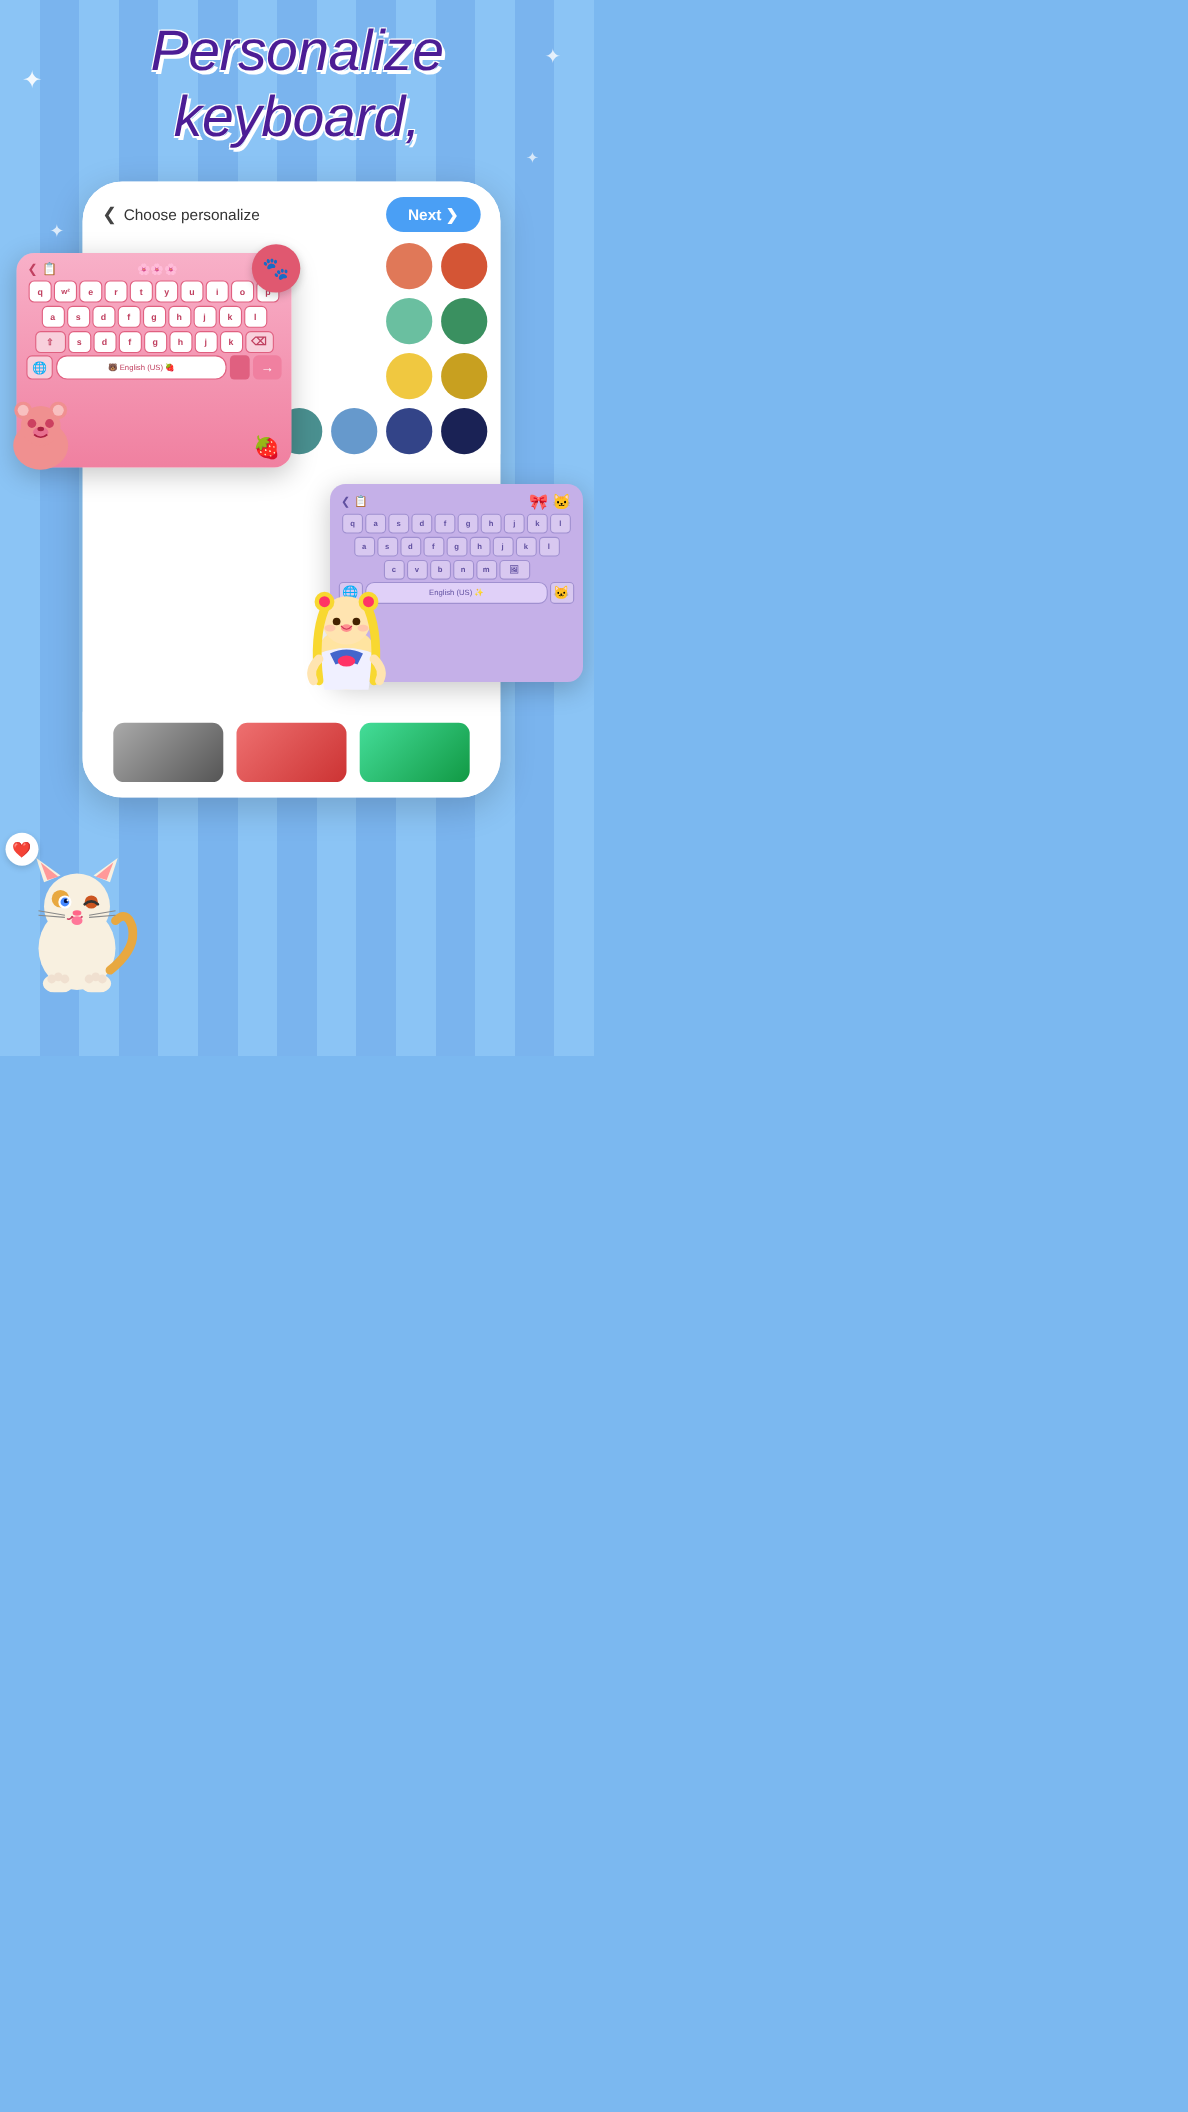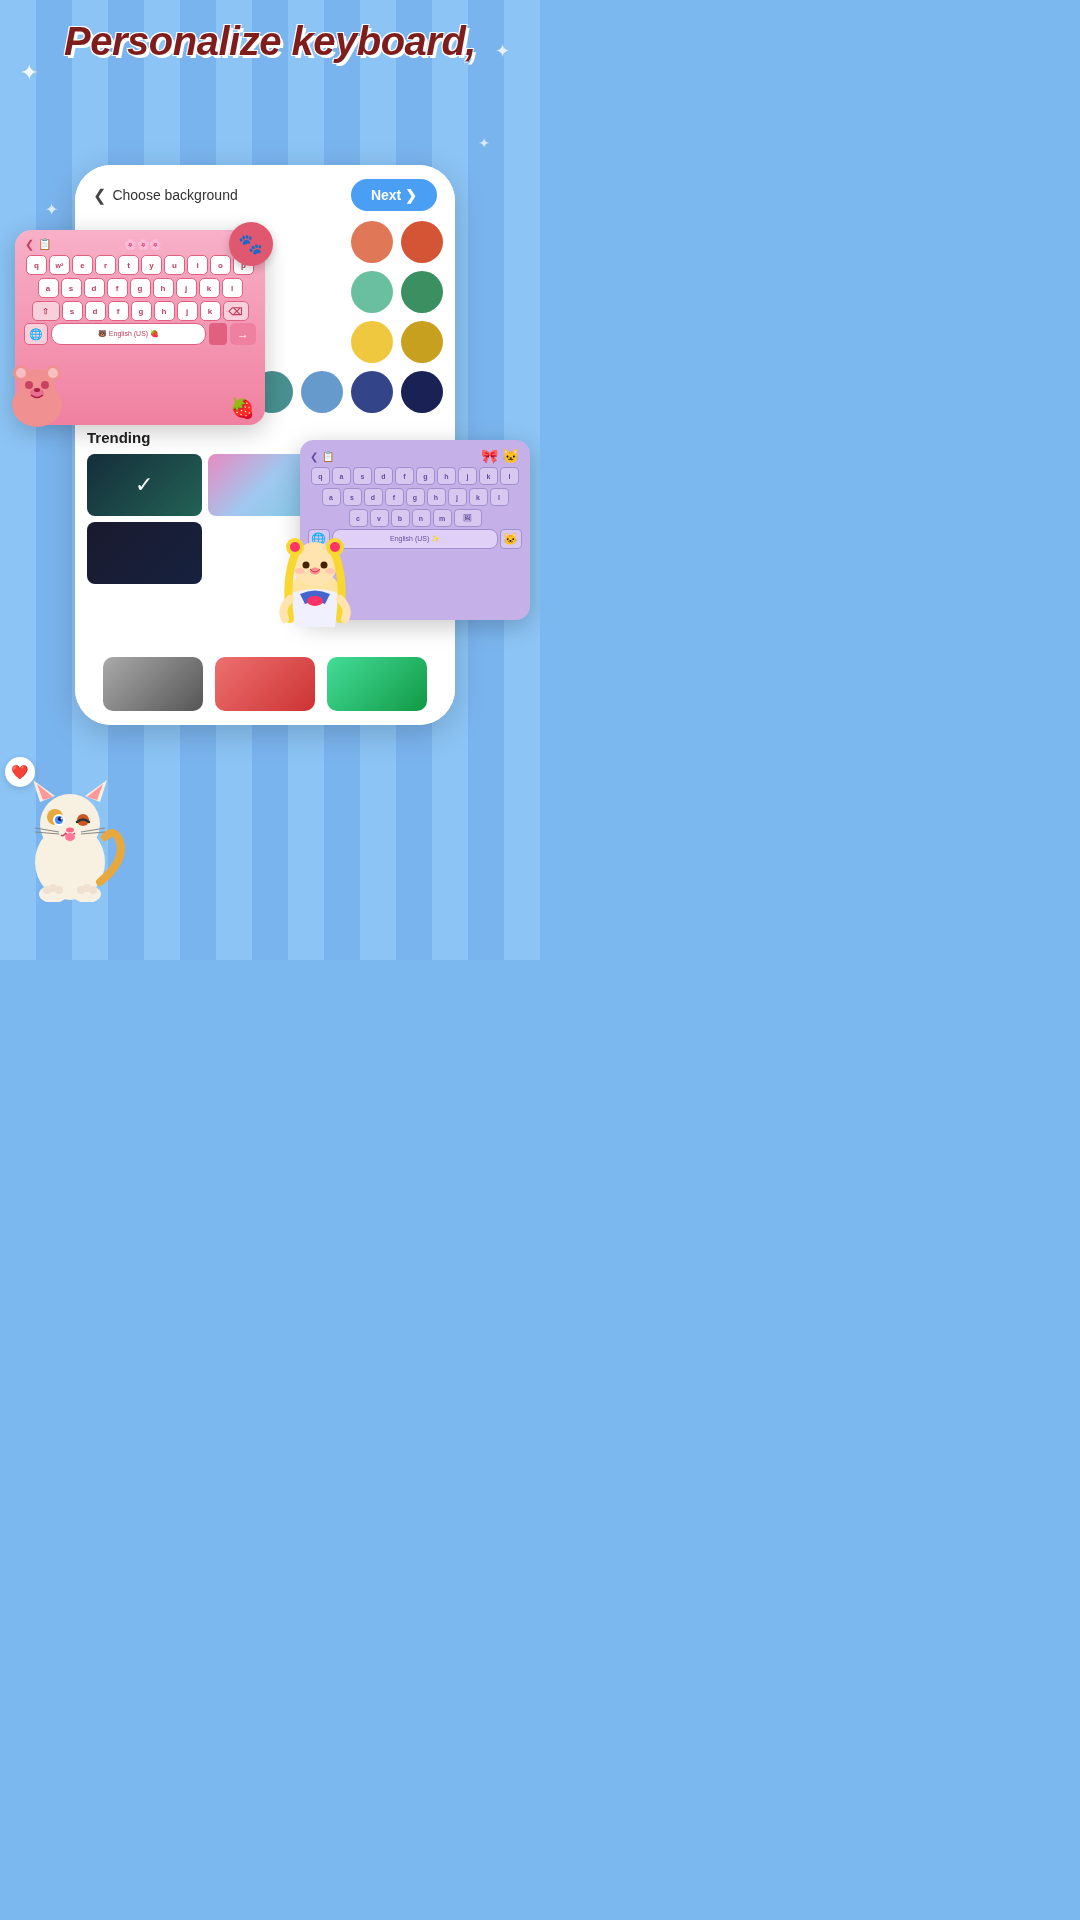--- a/index.html
+++ b/index.html
@@ -29,23 +29,23 @@
     
     .headline {
       position: absolute;
       top: 18px;
       left: 0; right: 0;
       text-align: center;
       z-index: 10;
       padding: 0 30px;
     }
     .headline-text {
-      font-size: 40px;
-      font-weight: 700;
-      color: #7f1d1d;
+      font-size: 52px;
+      font-weight: 400;
+      color: #4c1d95;
       text-shadow: 3px 3px 0 white, -1px -1px 0 white, 1px -1px 0 white, -1px 1px 0 white;
       line-height: 1.15;
       font-style: italic;
       letter-spacing: -0.5px;
     }
 
     
     .phone-mockup {
       position: absolute;
       top: 165px;
@@ -396,21 +396,21 @@
   <div class="headline-text">
     <span>Personalize keyboard,</span><br>
   </div>
 </div>
 
 <div class="phone-mockup">
 
   <div class="phone-header">
     <div class="phone-header-left">
       <span class="chevron">❮</span>
-      <span>Choose background</span>
+      <span>Choose personalize</span>
     </div>
     <button class="next-btn">
       <span>Next</span>
       <span>❯</span>
     </button>
   </div>
 
   <div class="color-swatches">
     <div class="swatch-row">
       <div class="swatch" style="background:#e07858;"></div>
@@ -427,29 +427,20 @@
     <div class="swatch-row">
       <div class="swatch" style="background:#5588ee;"></div>
       <div class="swatch" style="background:#3a7aaa;"></div>
       <div class="swatch" style="background:#4a9090;"></div>
       <div class="swatch" style="background:#6699cc;"></div>
       <div class="swatch" style="background:#334488;"></div>
       <div class="swatch" style="background:#1a2255;"></div>
     </div>
   </div>
 
-  <div class="trending-section">
-    <div class="trending-title">Trending</div>
-    <div class="trending-grid">
-      <div class="trending-item trending-bg-1 selected"></div>
-      <div class="trending-item trending-bg-2"></div>
-      <div class="trending-item trending-bg-3"></div>
-      <div class="trending-item trending-bg-4"></div>
-    </div>
-  </div>
 
   <div class="bottom-swatches">
     <div class="bottom-swatch" style="background: linear-gradient(135deg, #aaaaaa, #555555);"></div>
     <div class="bottom-swatch" style="background: linear-gradient(135deg, #ee7070, #cc3333);"></div>
     <div class="bottom-swatch" style="background: linear-gradient(135deg, #44dd99, #119944);"></div>
   </div>
 </div>
 
 <div class="keyboard-pink">
 

